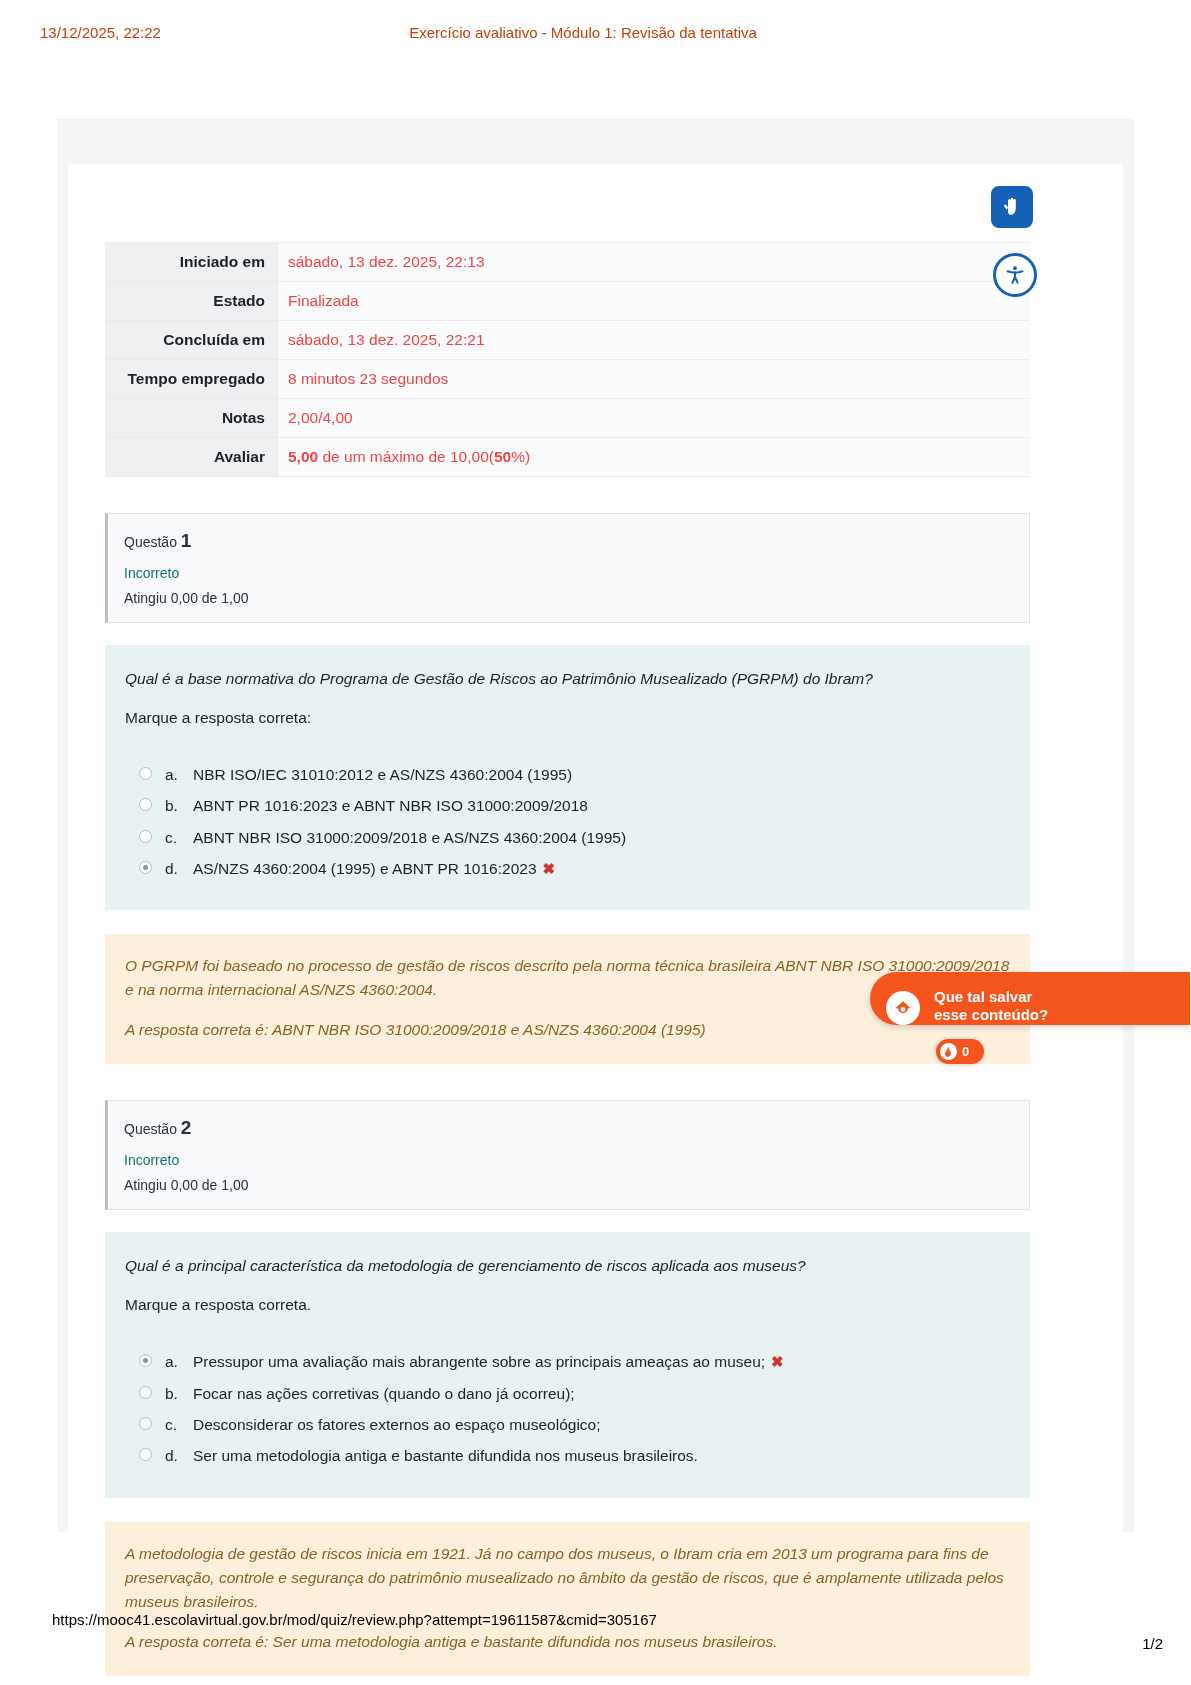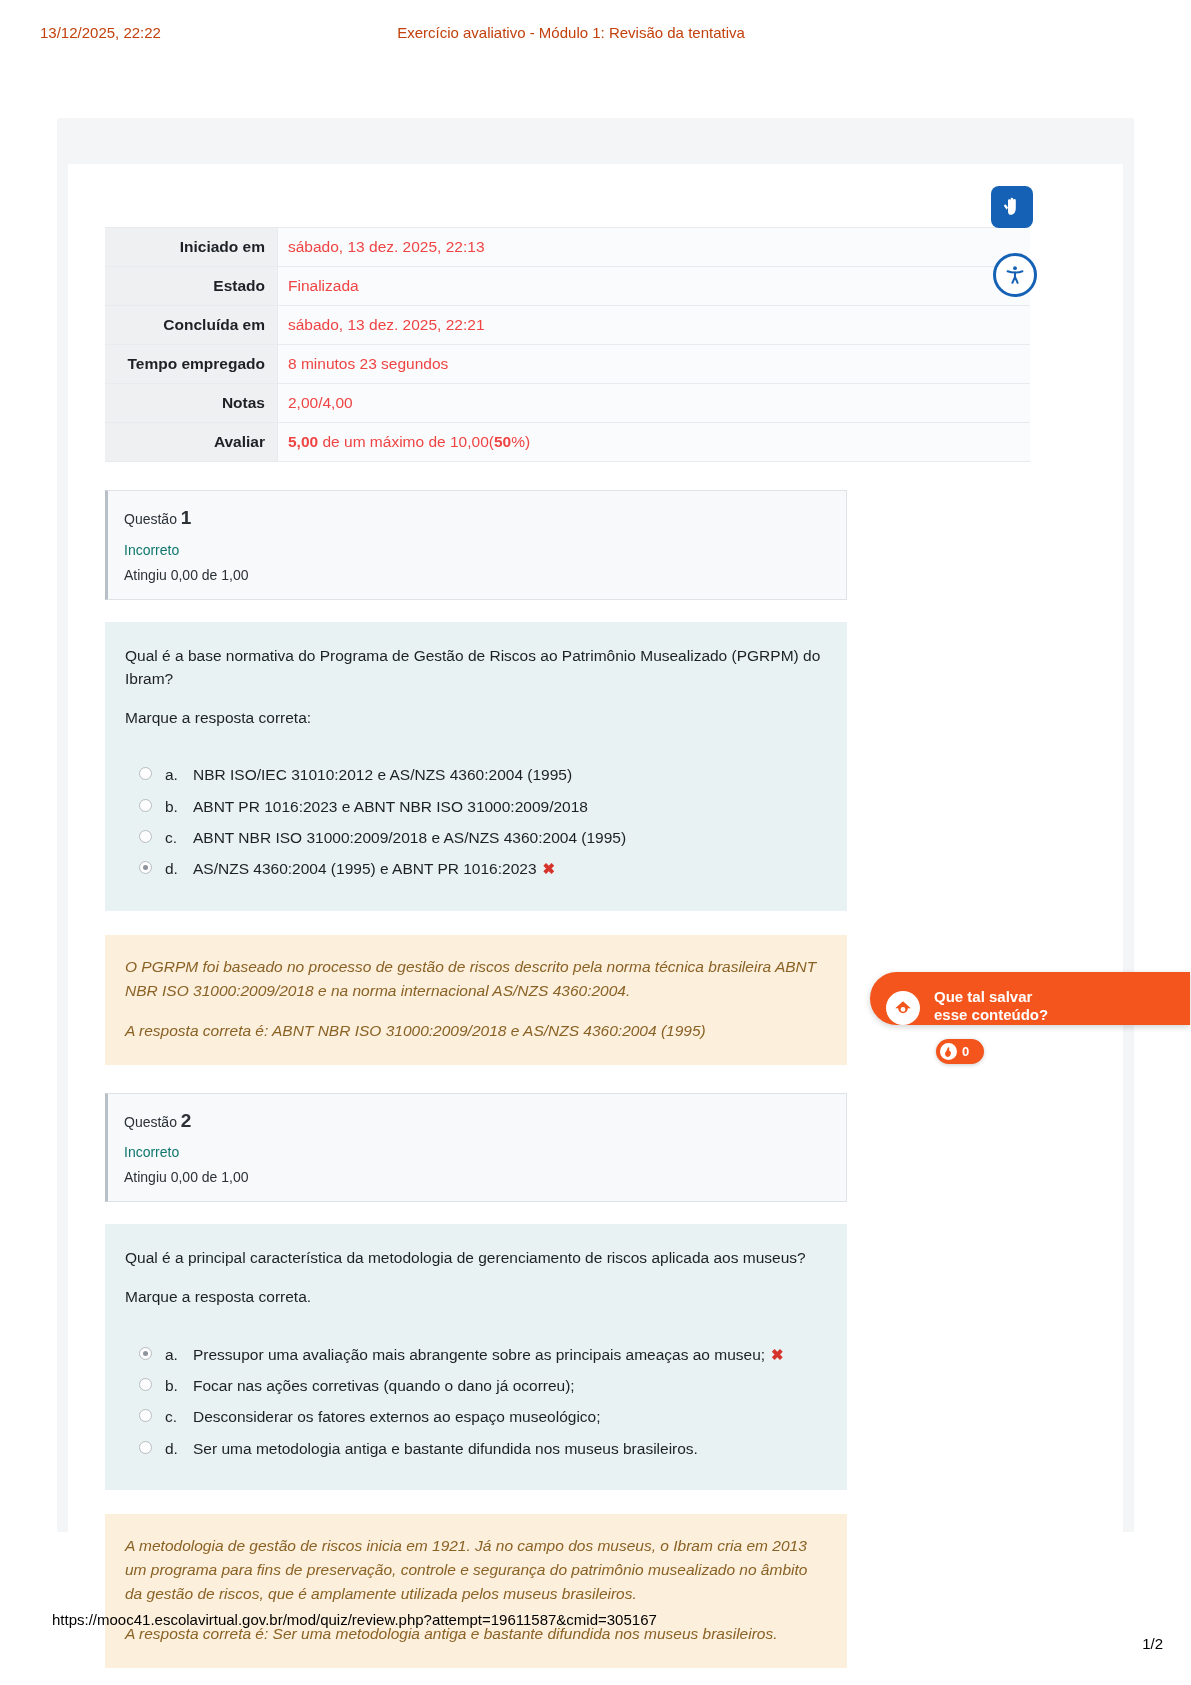--- a/index.html
+++ b/index.html
@@ -27,21 +27,21 @@
     color: #c2410c;
   }
   .print-header .ph-date {
     position: absolute;
     left: 40px;
     top: 0;
     white-space: nowrap;
   }
   .print-header .ph-title {
     position: absolute;
-    left: 0;
+    left: 12px;
     top: 0;
     width: 1090px;
     text-align: center;
     white-space: nowrap;
     padding-left: 26px;
   }
   .print-footer {
     position: absolute;
     bottom: 52px;
     left: 12px;
@@ -79,22 +79,22 @@
     left: 11px;
     top: 46px;
     width: 1055px;
     height: 1368px;
     background: #ffffff;
   }
 
   .content {
     position: absolute;
     left: 37px;
-    top: 63px;
-    width: 742px;
+    top: 78px;
+    width: 925px;
   }
 
   
   table.summary {
     width: 925px;
     border-collapse: collapse;
     font-size: 15.5px;
     margin: 0;
   }
   table.summary tr { border-bottom: 1px solid #e8eaed; }
@@ -113,21 +113,21 @@
   table.summary td {
     background: #fafbfc;
     padding: 7px 10px;
     vertical-align: top;
     line-height: 1.55;
     color: #ef4444;
   }
   .grade-strong { font-weight: bold; }
 
   
-  .q-wrap { margin-top: 28px; }
+  .q-wrap { margin-top: 36px; }
   .q-info {
     border: 1px solid #dfe3e8;
     border-left: 3px solid #b8bfc7;
     background: #f7f9fa;
     padding: 13px 16px 16px 16px;
   }
   .q-info .q-num {
     font-size: 14px;
     color: #2b3137;
     line-height: 1.5;
@@ -146,20 +146,21 @@
 
   .q-body {
     margin-top: 22px;
     background: #e9f2f2;
     padding: 22px 20px 26px 20px;
   }
   .q-text {
     font-size: 15.5px;
     line-height: 1.5;
     color: #1d2125;
+    font-style: italic;
   }
   .q-instruction {
     font-size: 15.5px;
     line-height: 1.5;
     color: #1d2125;
     margin-top: 16px;
   }
   .answers { margin-top: 30px; }
   .answer-row {
     display: flex;

